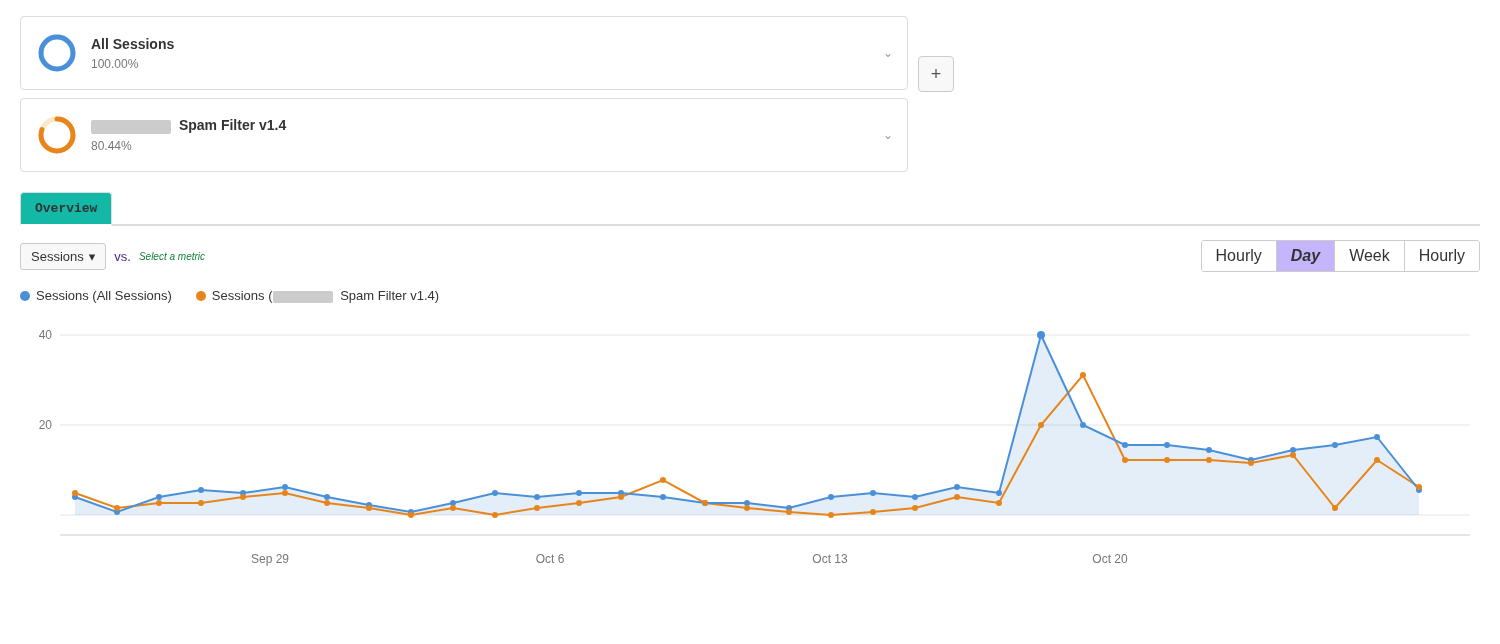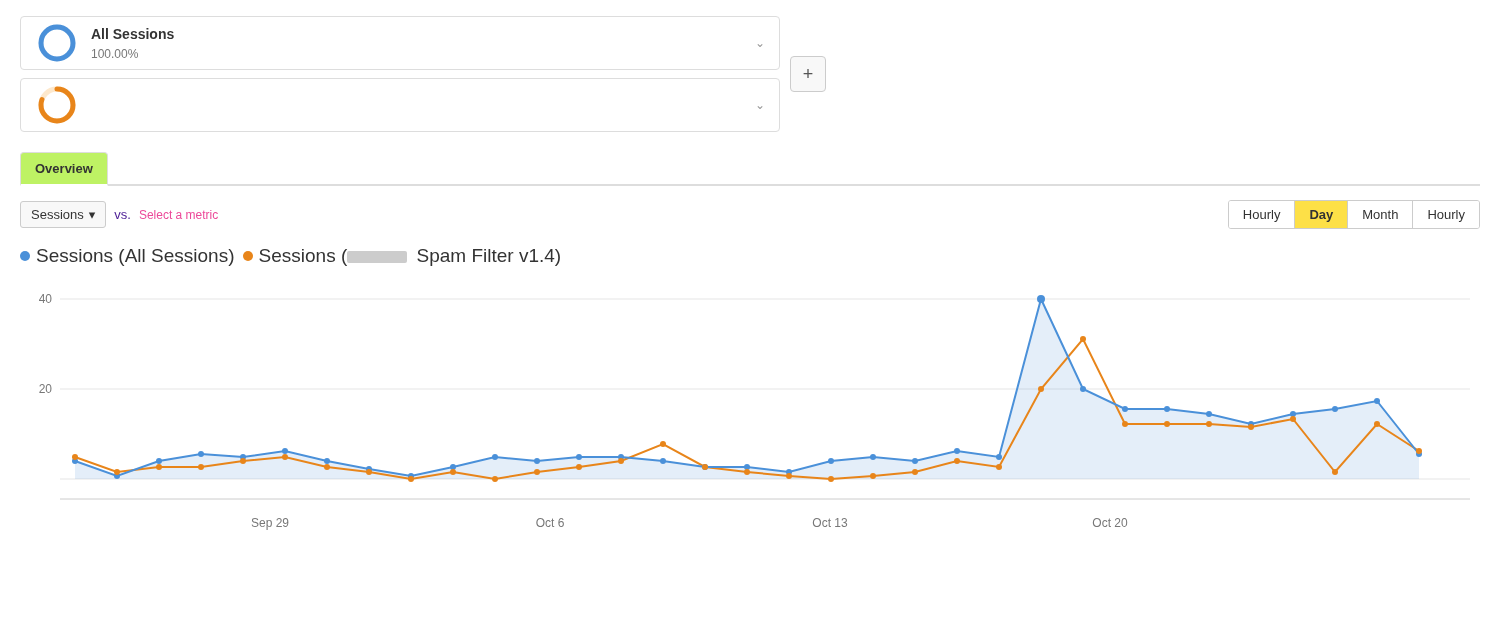--- a/index.html
+++ b/index.html
@@ -11,25 +11,25 @@
     }
     .container {
       padding: 16px 20px;
       max-width: 1500px;
     }
 
     
     .segment-card {
       border: 1px solid #ddd;
       border-radius: 4px;
-      padding: 4px 14px;
+      padding: 14px 14px;
       margin-bottom: 8px;
       display: flex;
       align-items: center;
-      width: 760px;
+      width: 888px;
       position: relative;
       background: #fff;
     }
     .segment-card .chevron {
       position: absolute;
       right: 14px;
       top: 50%;
       transform: translateY(-50%);
       color: #999;
       font-size: 12px;
@@ -98,22 +98,23 @@
       cursor: pointer;
       color: #555;
       border: 1px solid transparent;
       border-bottom: none;
       border-radius: 4px 4px 0 0;
       margin-bottom: -2px;
     }
     .tab-item.active {
       border-color: #ddd;
       border-bottom: 2px solid #fff;
-      background: #bef264;
+      background: #14b8a6;
       color: #333;
+      font-family: Liberation Mono, monospace;
     }
 
     
     .controls-row {
       display: flex;
       align-items: center;
       justify-content: space-between;
       margin-bottom: 16px;
     }
     .left-controls {
@@ -130,54 +131,56 @@
       background: #f8f8f8;
       display: flex;
       align-items: center;
       gap: 5px;
     }
     .vs-text {
       color: #4c1d95;
       font-size: 13px;
     }
     .select-metric-link {
-      color: #ec4899;
-      font-size: 12px;
+      color: #15803d;
+      font-size: 10px;
       cursor: pointer;
       text-decoration: none;
+      font-style: italic;
     }
 
     .time-buttons {
       display: flex;
       border: 1px solid #ccc;
       border-radius: 3px;
       overflow: hidden;
     }
     .time-btn {
       padding: 6px 14px;
-      font-size: 13px;
+      font-size: 16px;
       cursor: pointer;
       border: none;
       background: #fff;
       border-right: 1px solid #ccc;
       color: #333;
     }
     .time-btn:last-child { border-right: none; }
     .time-btn.active {
-      background: #fde047;
+      background: #c4b5fd;
       font-weight: bold;
+      font-style: italic;
     }
 
     
     .legend-row {
       display: flex;
       align-items: center;
-      gap: 8px;
+      gap: 24px;
       margin-bottom: 12px;
-      font-size: 19px;
+      font-size: 13px;
     }
     .legend-item {
       display: flex;
       align-items: center;
       gap: 6px;
     }
     .legend-dot {
       width: 10px;
       height: 10px;
       border-radius: 50%;
@@ -218,20 +221,27 @@
         <span class="chevron">⌄</span>
       </div>
 
       <div class="segment-card">
         <div class="donut-container">
           <svg viewBox="0 0 44 44">
             <circle cx="22" cy="22" r="16" fill="none" stroke="#fde8cc" stroke-width="5"></circle>
             <circle cx="22" cy="22" r="16" fill="none" stroke="#e8851a" stroke-width="5" stroke-dasharray="80.5 20" stroke-linecap="round" transform="rotate(-90 22 22)"></circle>
           </svg>
         </div>
+        <div class="segment-info">
+          <div class="segment-name">
+            <span class="redacted-block"></span>
+            <span>Spam Filter v1.4</span>
+          </div>
+          <div class="segment-pct">80.44%</div>
+        </div>
         <span class="chevron">⌄</span>
       </div>
     </div>
 
     <div class="add-segment-btn">+</div>
   </div>
 
   <div class="tab-bar">
     <div class="tab-item active">Overview</div>
   </div>
@@ -242,21 +252,21 @@
         <span>Sessions</span>
         <span>▾</span>
       </div>
       <span class="vs-text">vs.</span>
       <a class="select-metric-link">Select a metric</a>
     </div>
 
     <div class="time-buttons">
       <button class="time-btn">Hourly</button>
       <button class="time-btn active">Day</button>
-      <button class="time-btn">Month</button>
+      <button class="time-btn">Week</button>
       <button class="time-btn">Hourly</button>
     </div>
   </div>
 
   <div class="legend-row">
     <div class="legend-item">
       <div class="legend-dot" style="background:#4a90d9;"></div>
       <span>Sessions (All Sessions)</span>
     </div>
     <div class="legend-item">

